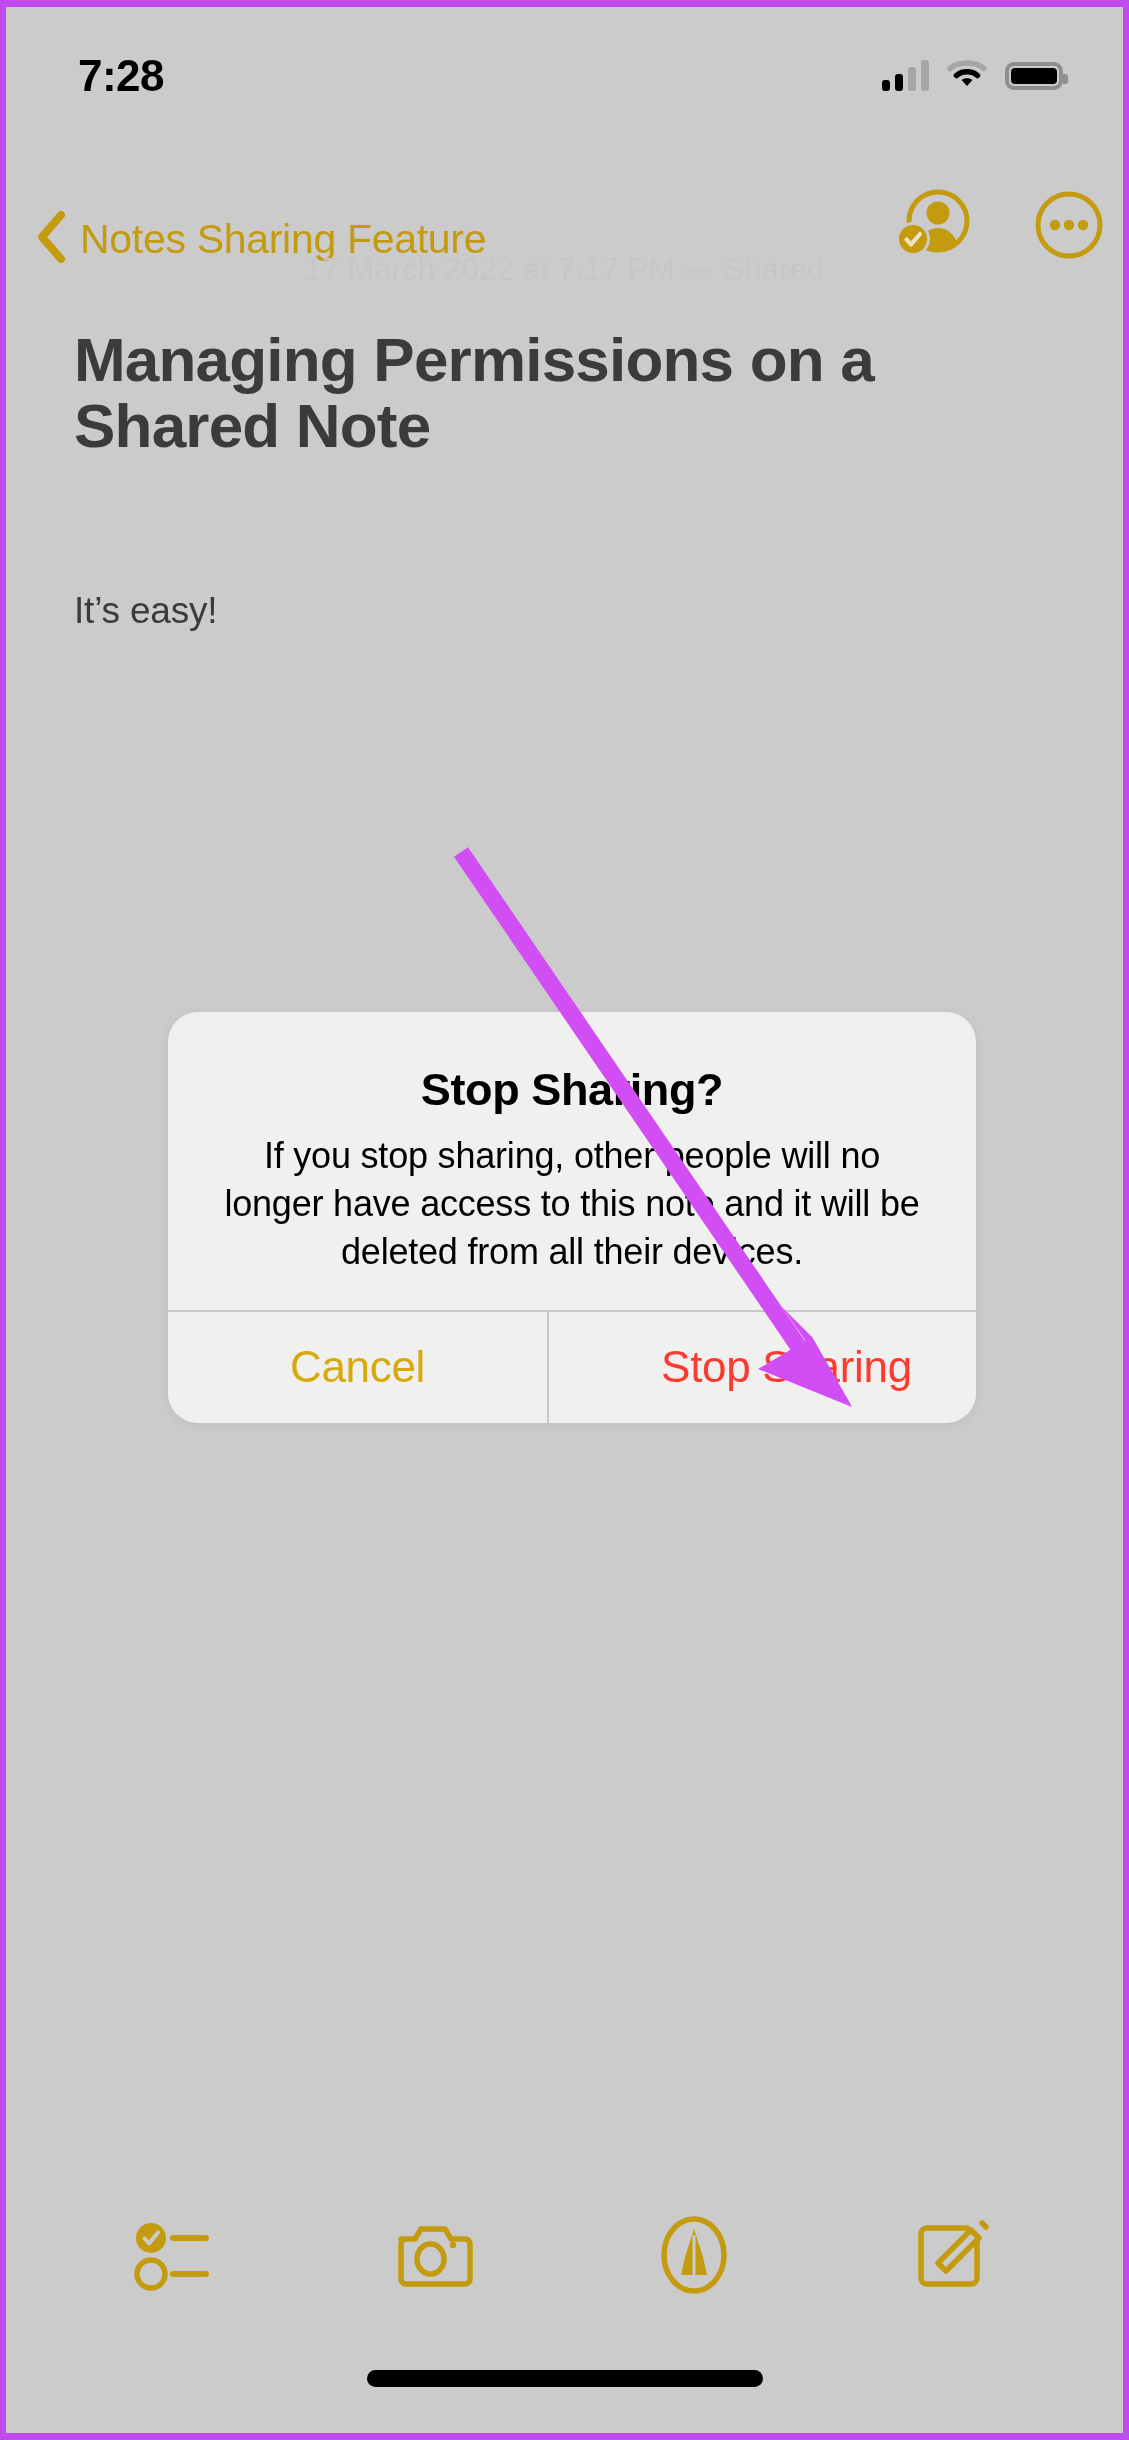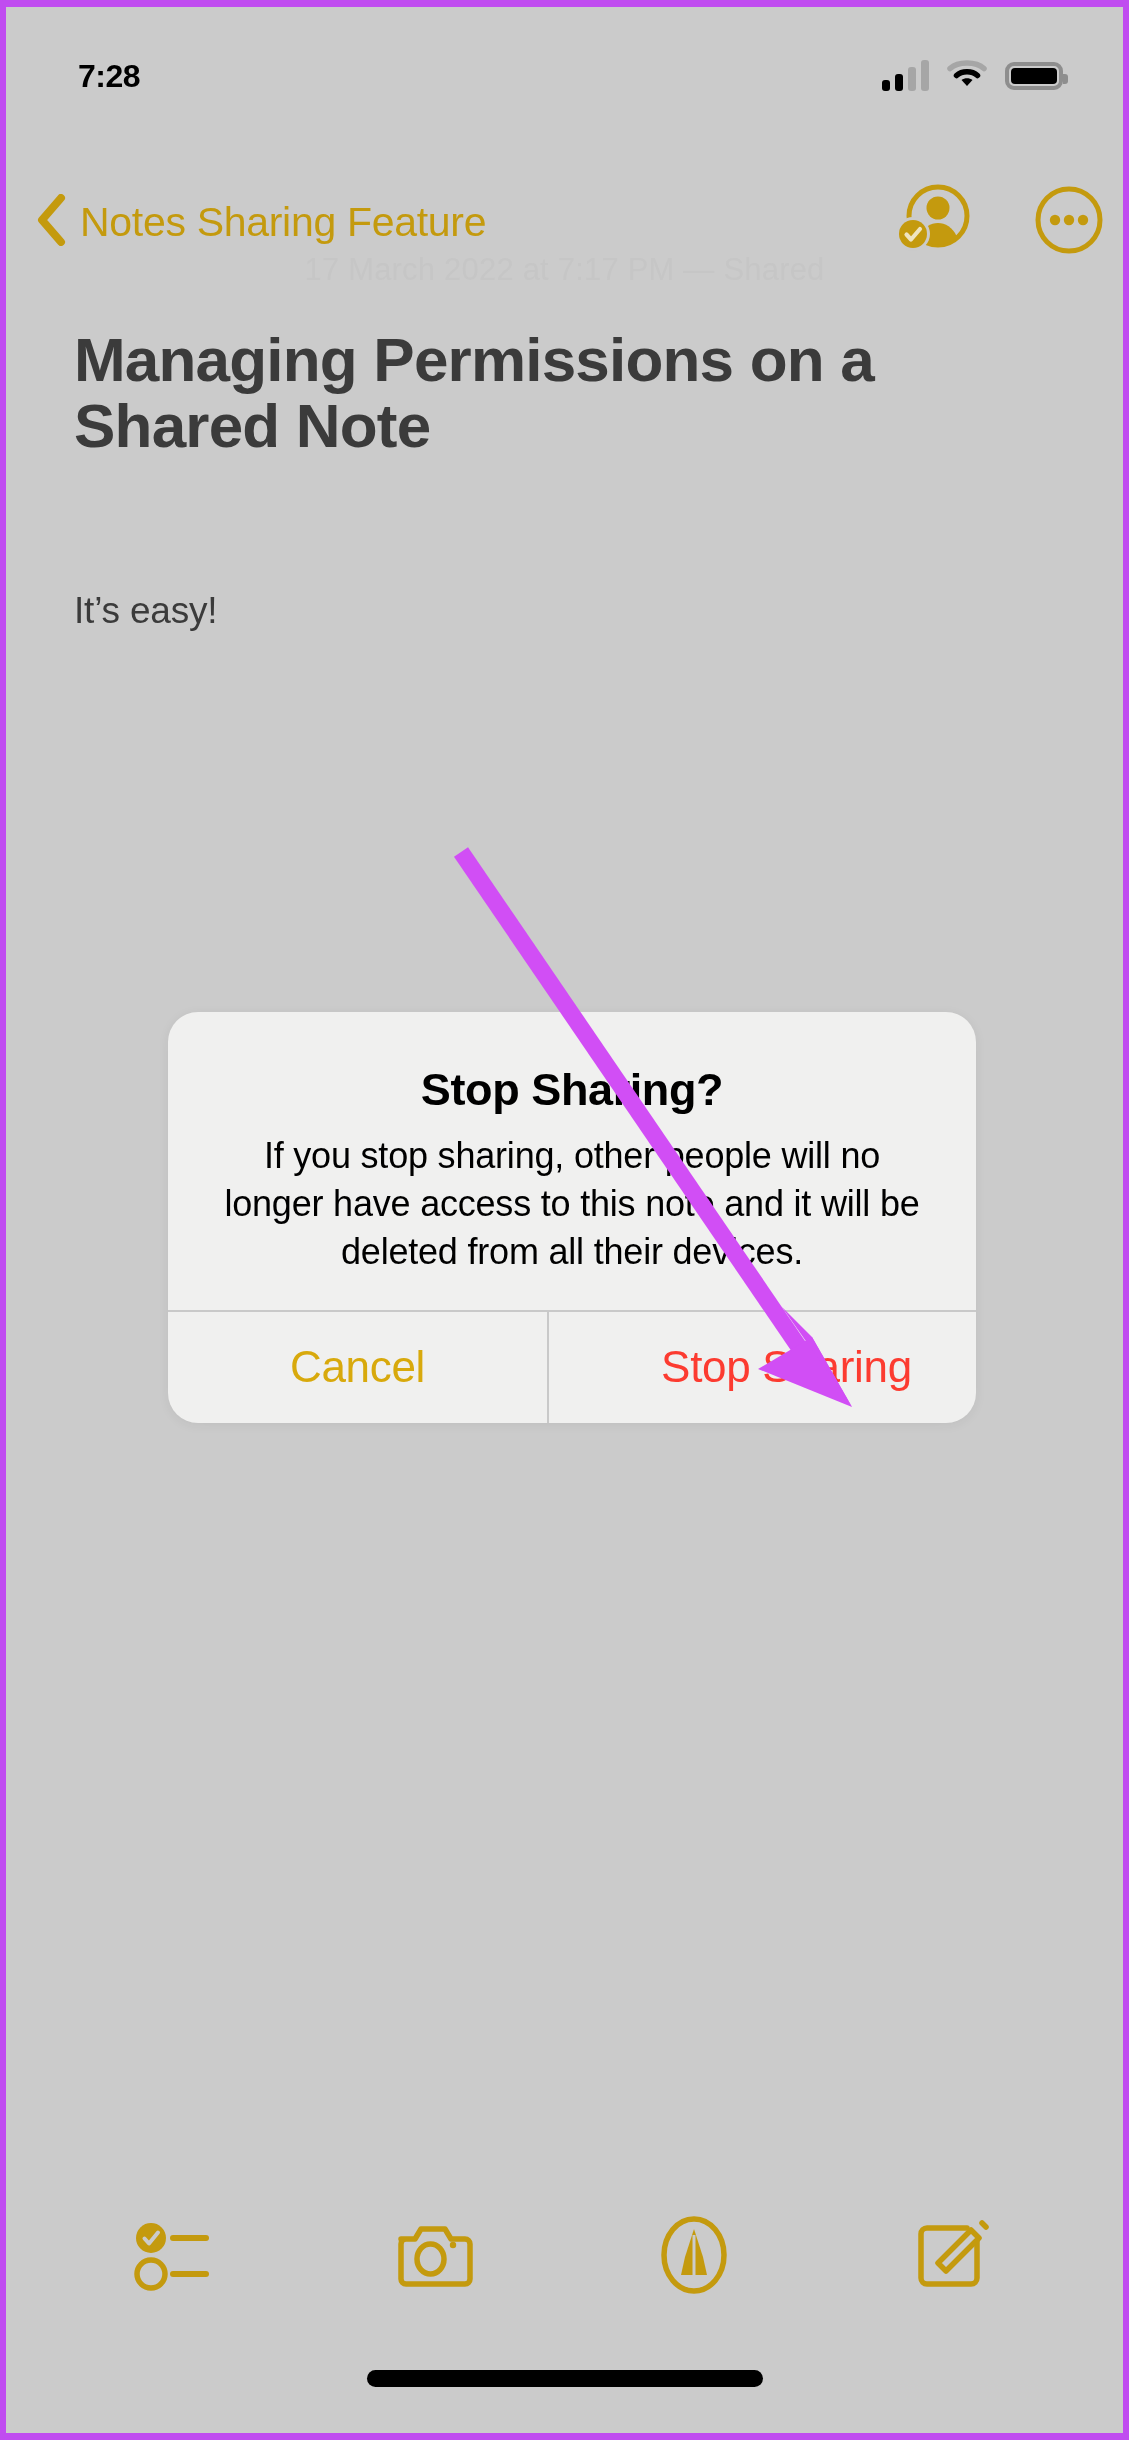--- a/index.html
+++ b/index.html
@@ -28,21 +28,21 @@
   #status-bar {
     position: absolute;
     top: 0; left: 0; right: 0;
     height: 120px;
     display: flex;
     align-items: center;
     justify-content: space-between;
     padding: 0 60px 0 72px;
   }
   #status-time {
-    font-size: 32px;
+    font-size: 44px;
     font-weight: 700;
     color: #000;
     letter-spacing: -0.5px;
     margin-top: 18px;
   }
   #status-icons {
     display: flex;
     align-items: center;
     gap: 18px;
     margin-top: 18px;
@@ -76,21 +76,21 @@
     border-radius: 4px;
     display: block;
   }
 
   
   #nav-bar {
     position: absolute;
     top: 170px; left: 0; right: 0;
     height: 90px;
     display: flex;
-    align-items: center;
+    align-items: flex-end;
     padding: 0 19px 0 28px;
   }
   #back-button {
     display: flex;
     align-items: center;
     gap: 12px;
     color: #c49a0e;
     cursor: pointer;
   }
   #back-label {

